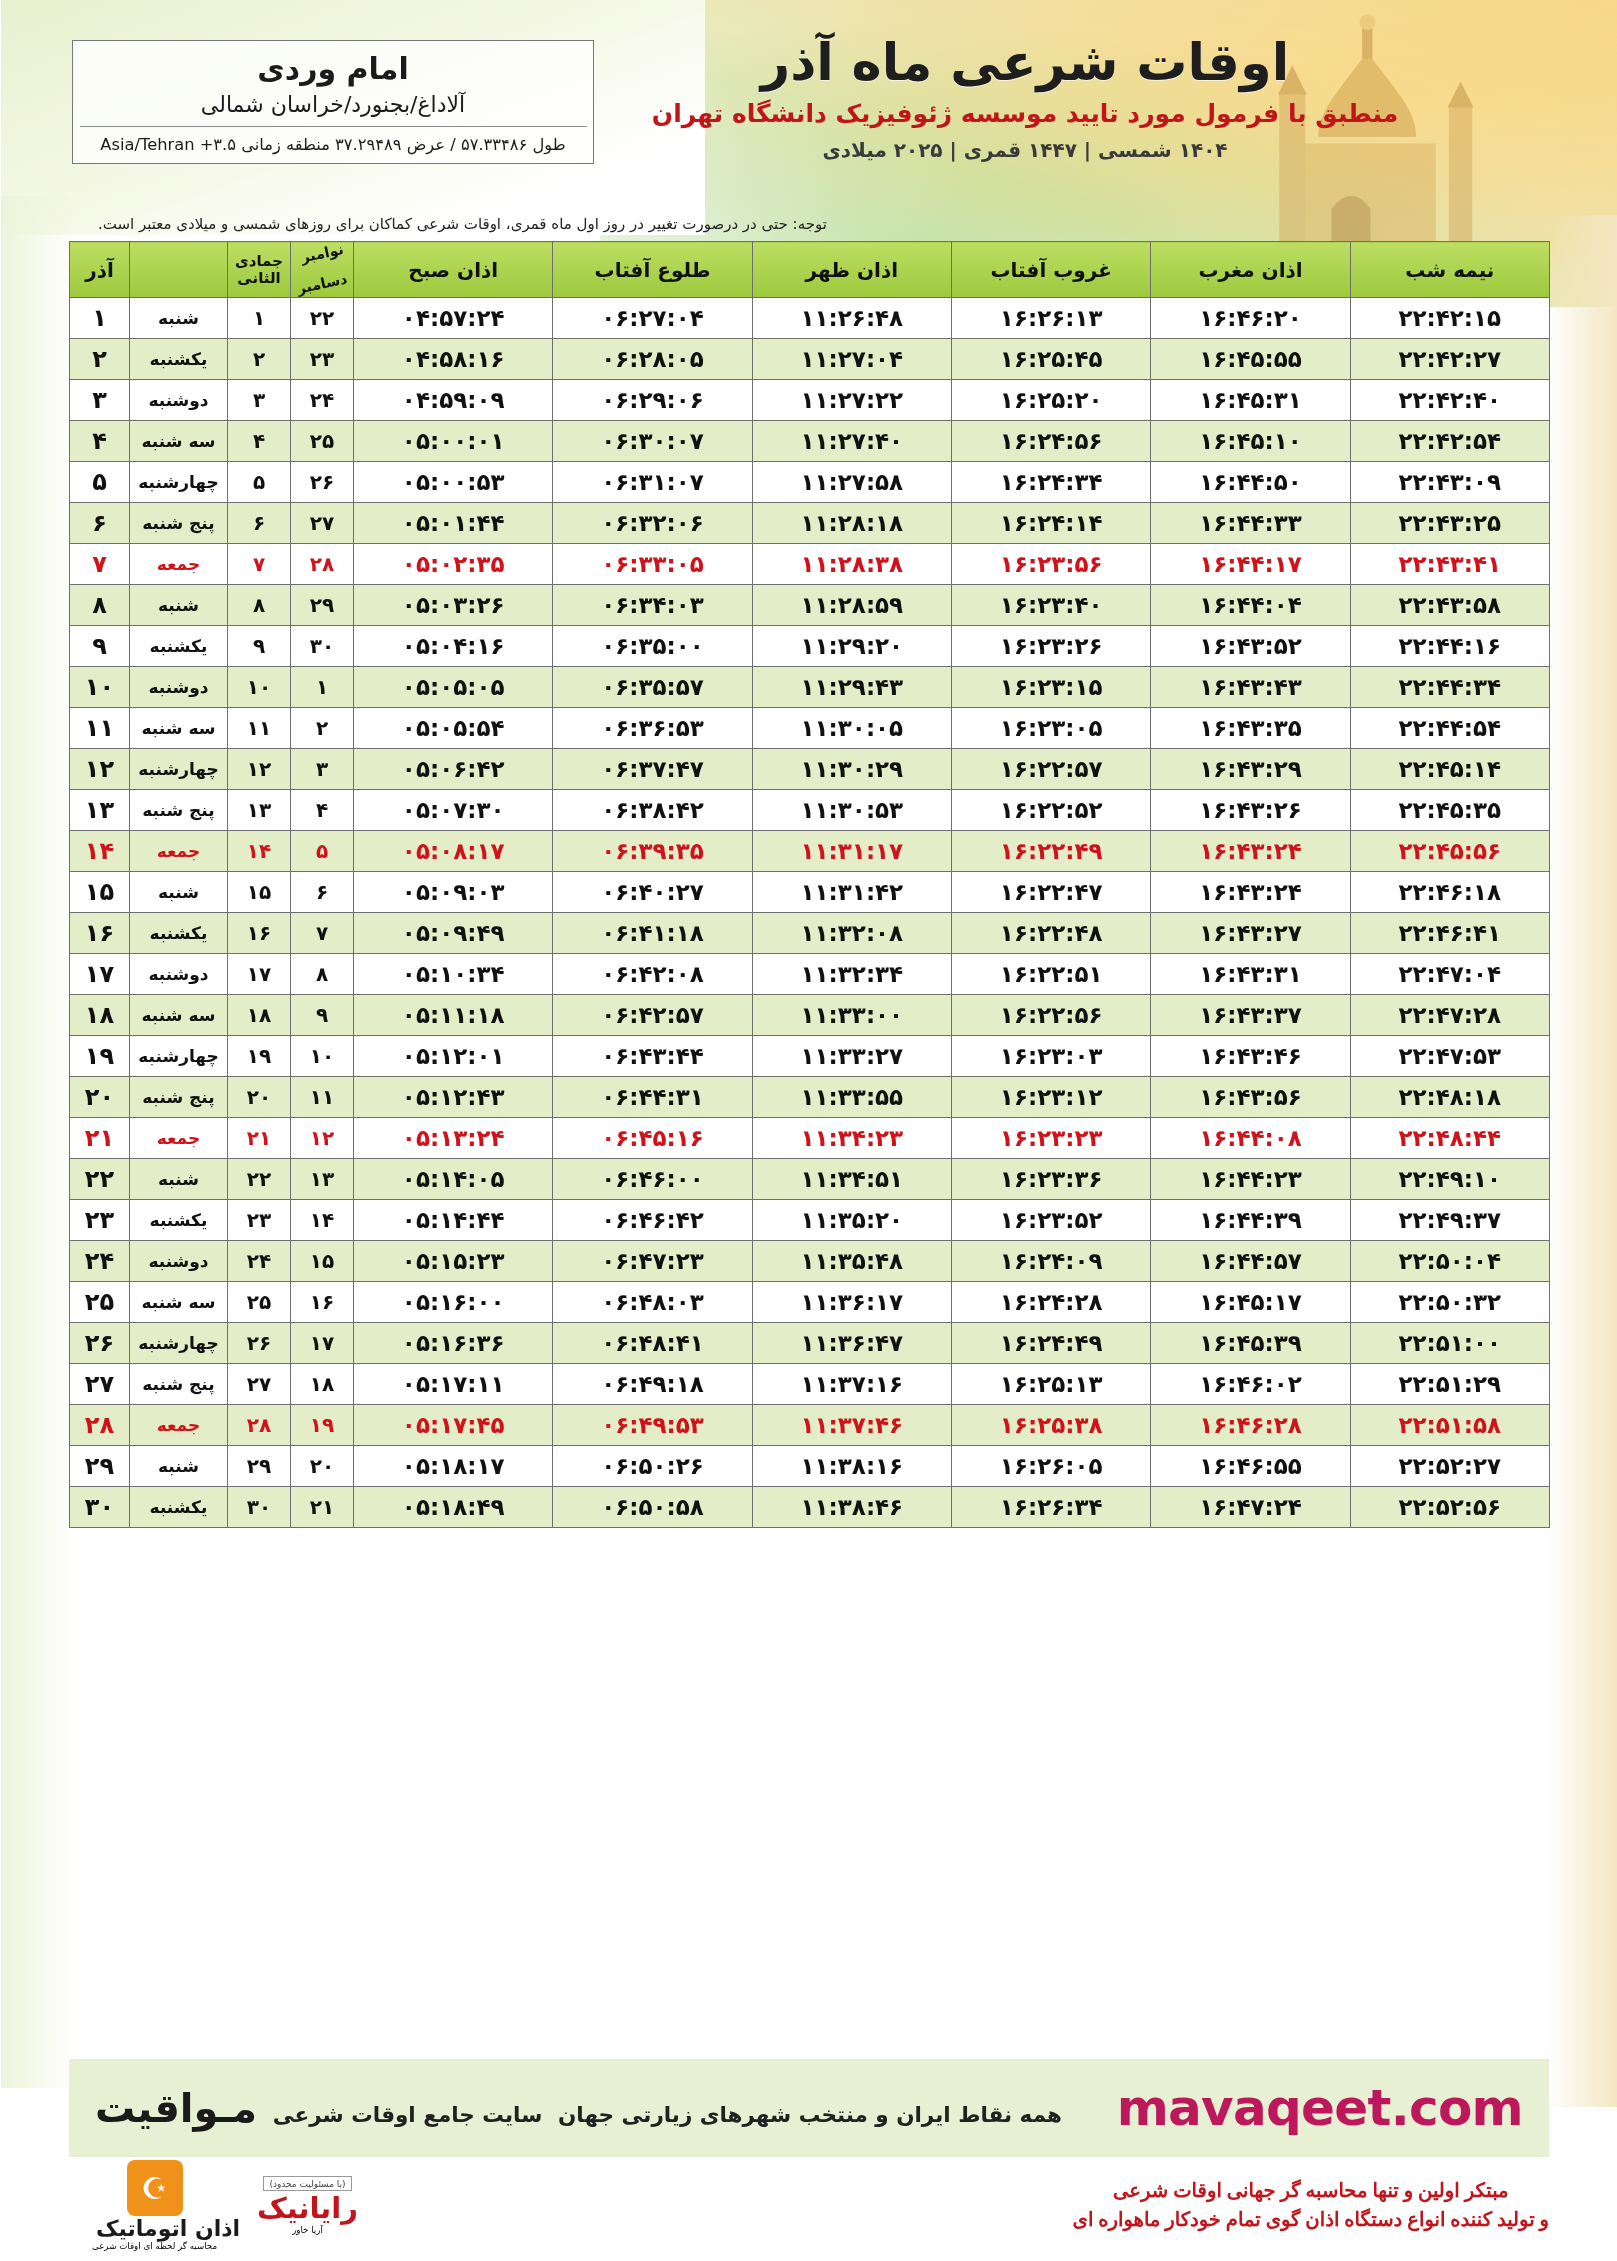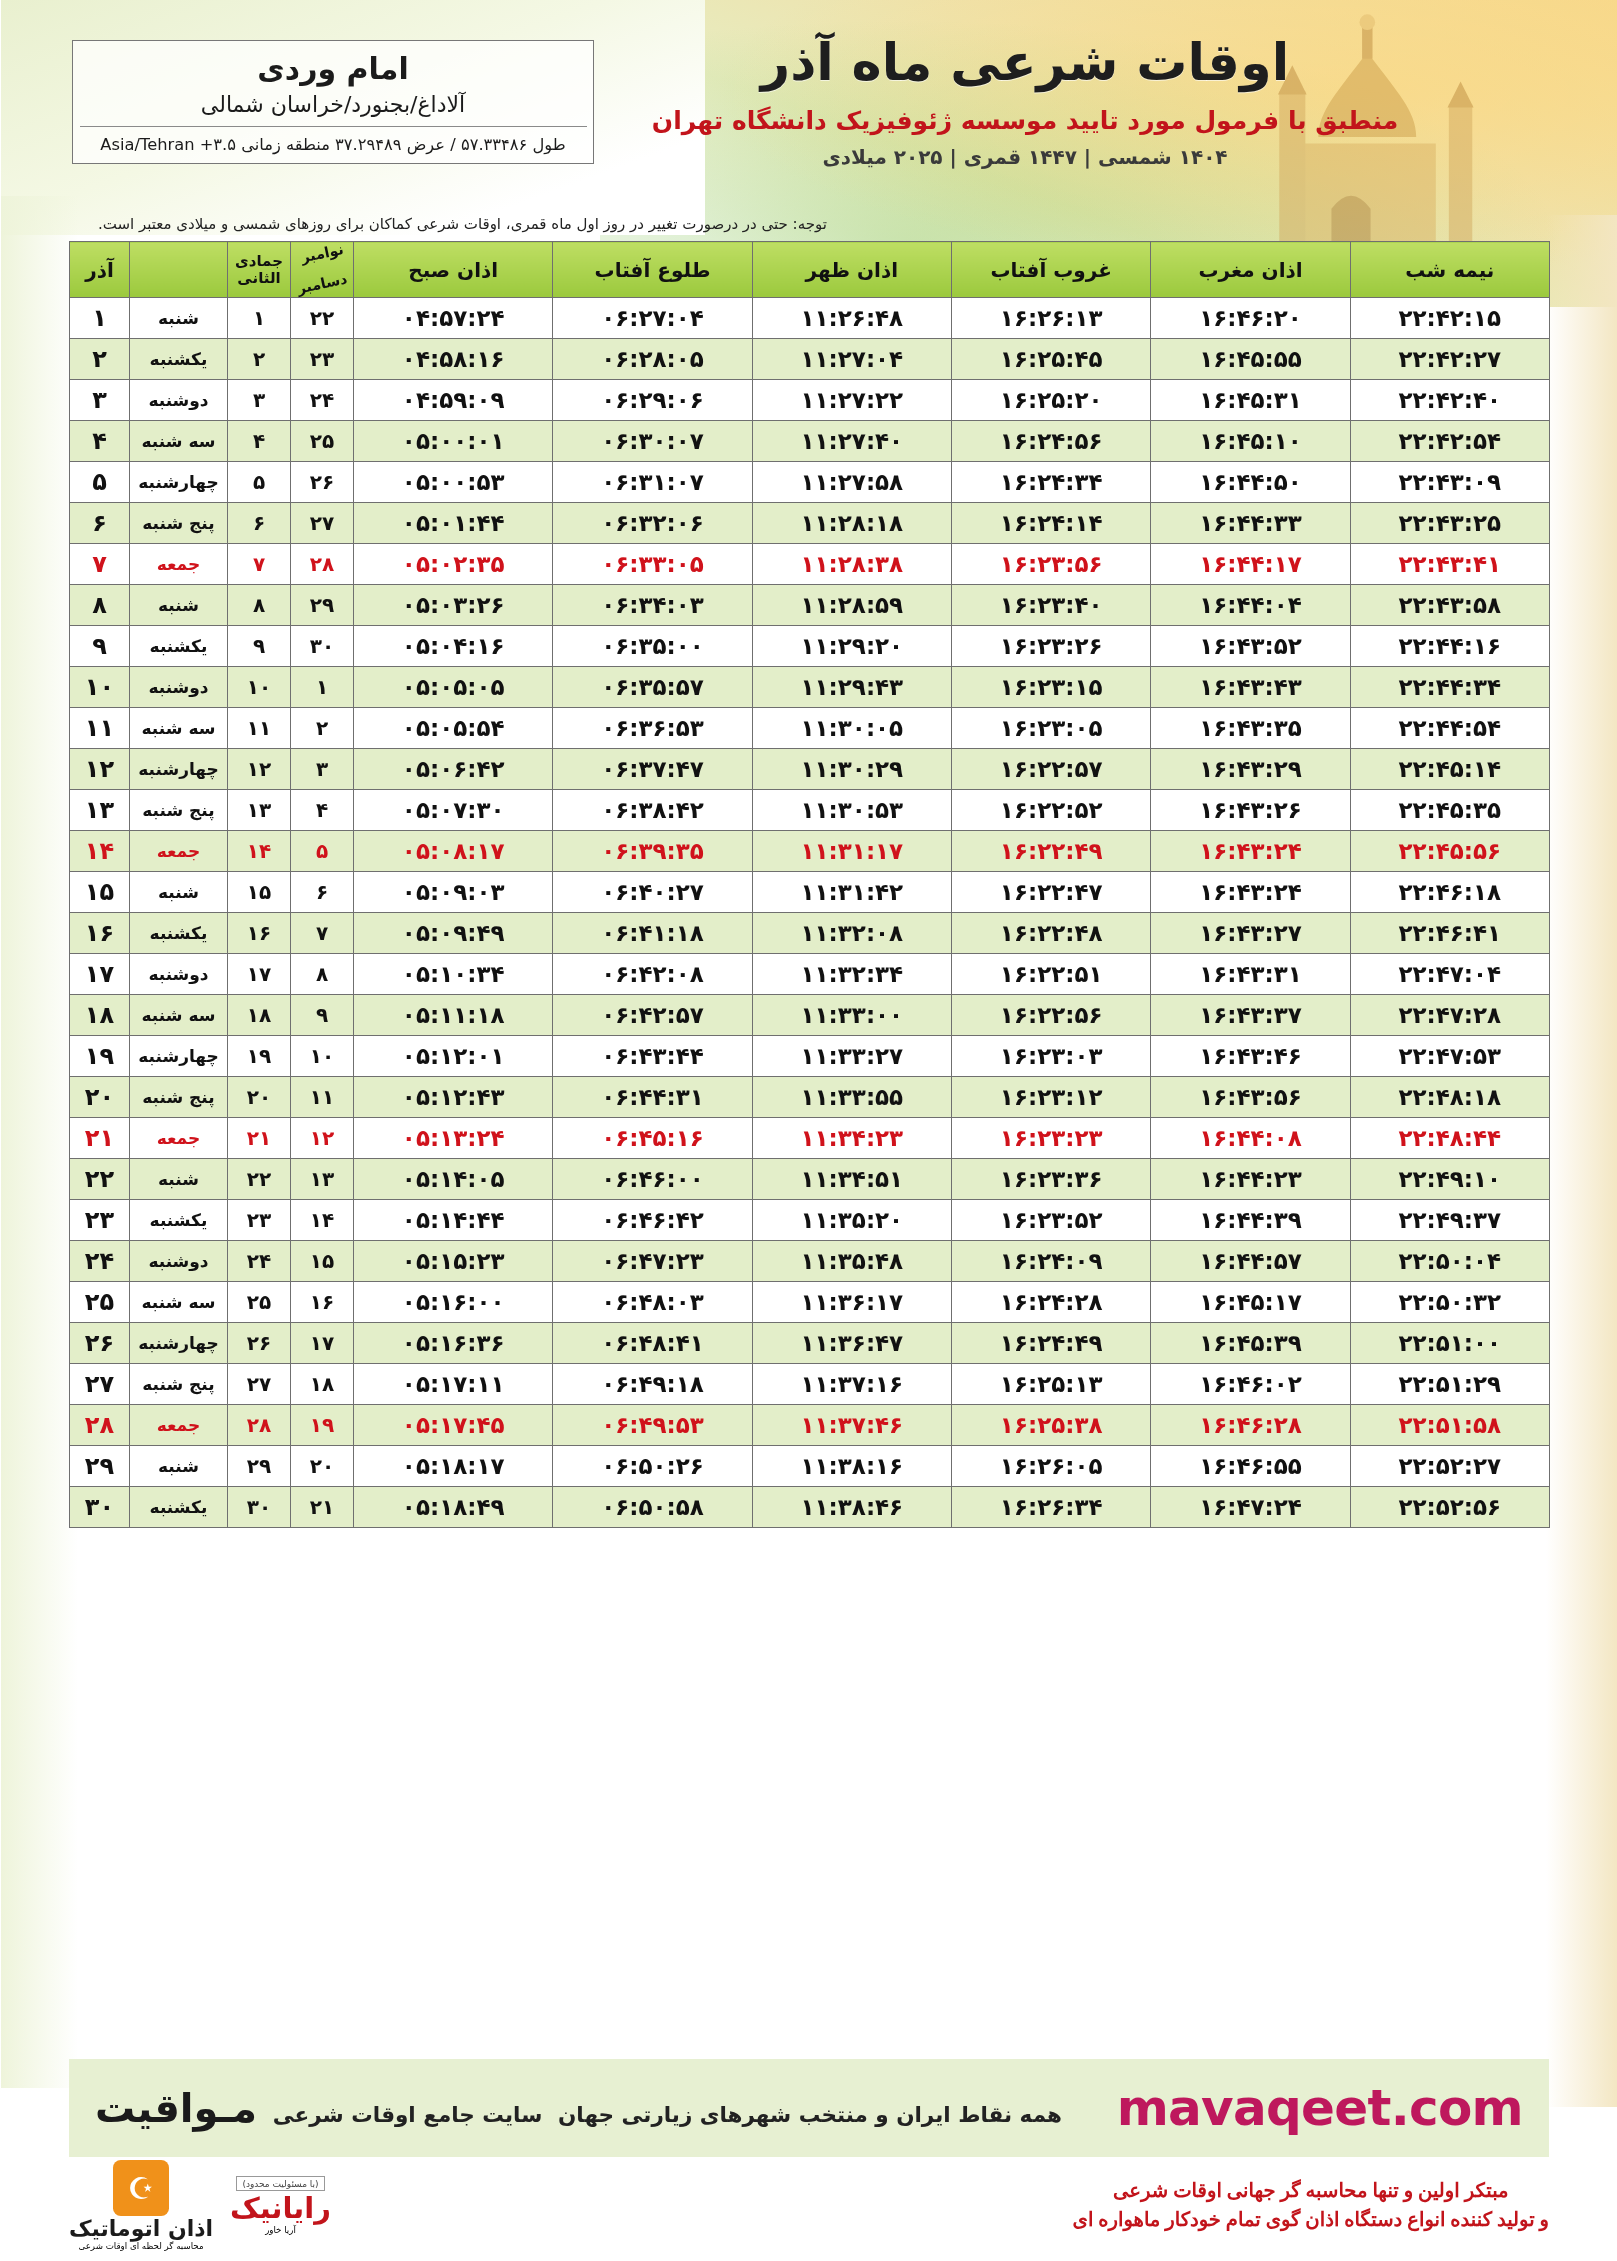--- a/index.html
+++ b/index.html
@@ -42,21 +42,21 @@
     position:absolute; top:0; left:0; width:1618px; height:235px; z-index:3;
   }
   .title-block {
     position:absolute; right:130px; top:36px; text-align:center; width:926px;
   }
   .title-main {
     font-size:51px; font-weight:bold; color:#1e1e1e; letter-spacing:-0.7px; line-height:1.05;
     text-shadow: 0 1.3px 0 rgba(255,255,255,.6);
   }
   .title-sub {
-    font-size:25px; font-weight:bold; color:#c2141b; margin-top:16px; line-height:1.2;
+    font-size:25px; font-weight:bold; color:#c2141b; margin-top:9px; line-height:1.2;
   }
   .title-dates {
     font-size:20px; color:#3a3a3a; margin-top:9px; font-weight:bold;
   }
   
   .loc-box {
     position:absolute; left:72px; top:40px; width:522px;
     border:1.3px solid #777; background:rgba(255,255,255,.75);
     padding:10.4px 6.5px 9px; text-align:center;
   }
@@ -126,21 +126,21 @@
   .site2 { font-size:23.5px; font-weight:bold; color:#1b3f8f; }
   .center-txt { text-align:center; direction:rtl;font-family:Liberation Serif, serif; }
   .center-txt div { font-size:19.6px; color:#c2141b; font-weight:bold; line-height:1.45; }
   .logos { display:flex; align-items:center; gap:17px; }
   .logo-box { display:flex; flex-direction:column; align-items:center; }
   .logo-rayanik { font-size:29px; font-weight:bold; color:#c2141b; direction:rtl;}
   .logo-azangoo-mark {
     width:56px; height:56px; background:#f0911a; border-radius:7.8px;
     display:flex; align-items:center; justify-content:center; color:#fff; font-size:30px;
   }
-  .logo-azangoo-txt { font-size:22px; font-weight:bold; color:#1b1b1b; direction:rtl; }
+  .logo-azangoo-txt { font-size:22px; font-weight:bold; color:#1b1b1b; direction:rtl;margin-left:27px; }
   .tiny-box { border:0.7px solid #999; padding:1.3px 5.2px; font-size:9px; color:#444; }
 </style>
 </head>
 <body>
 
 <div class="bg-top-right"></div>
 <div class="bg-top-left"></div>
 <div class="bg-leftstrip"></div>
 <div class="bg-rightstrip"></div>
 

